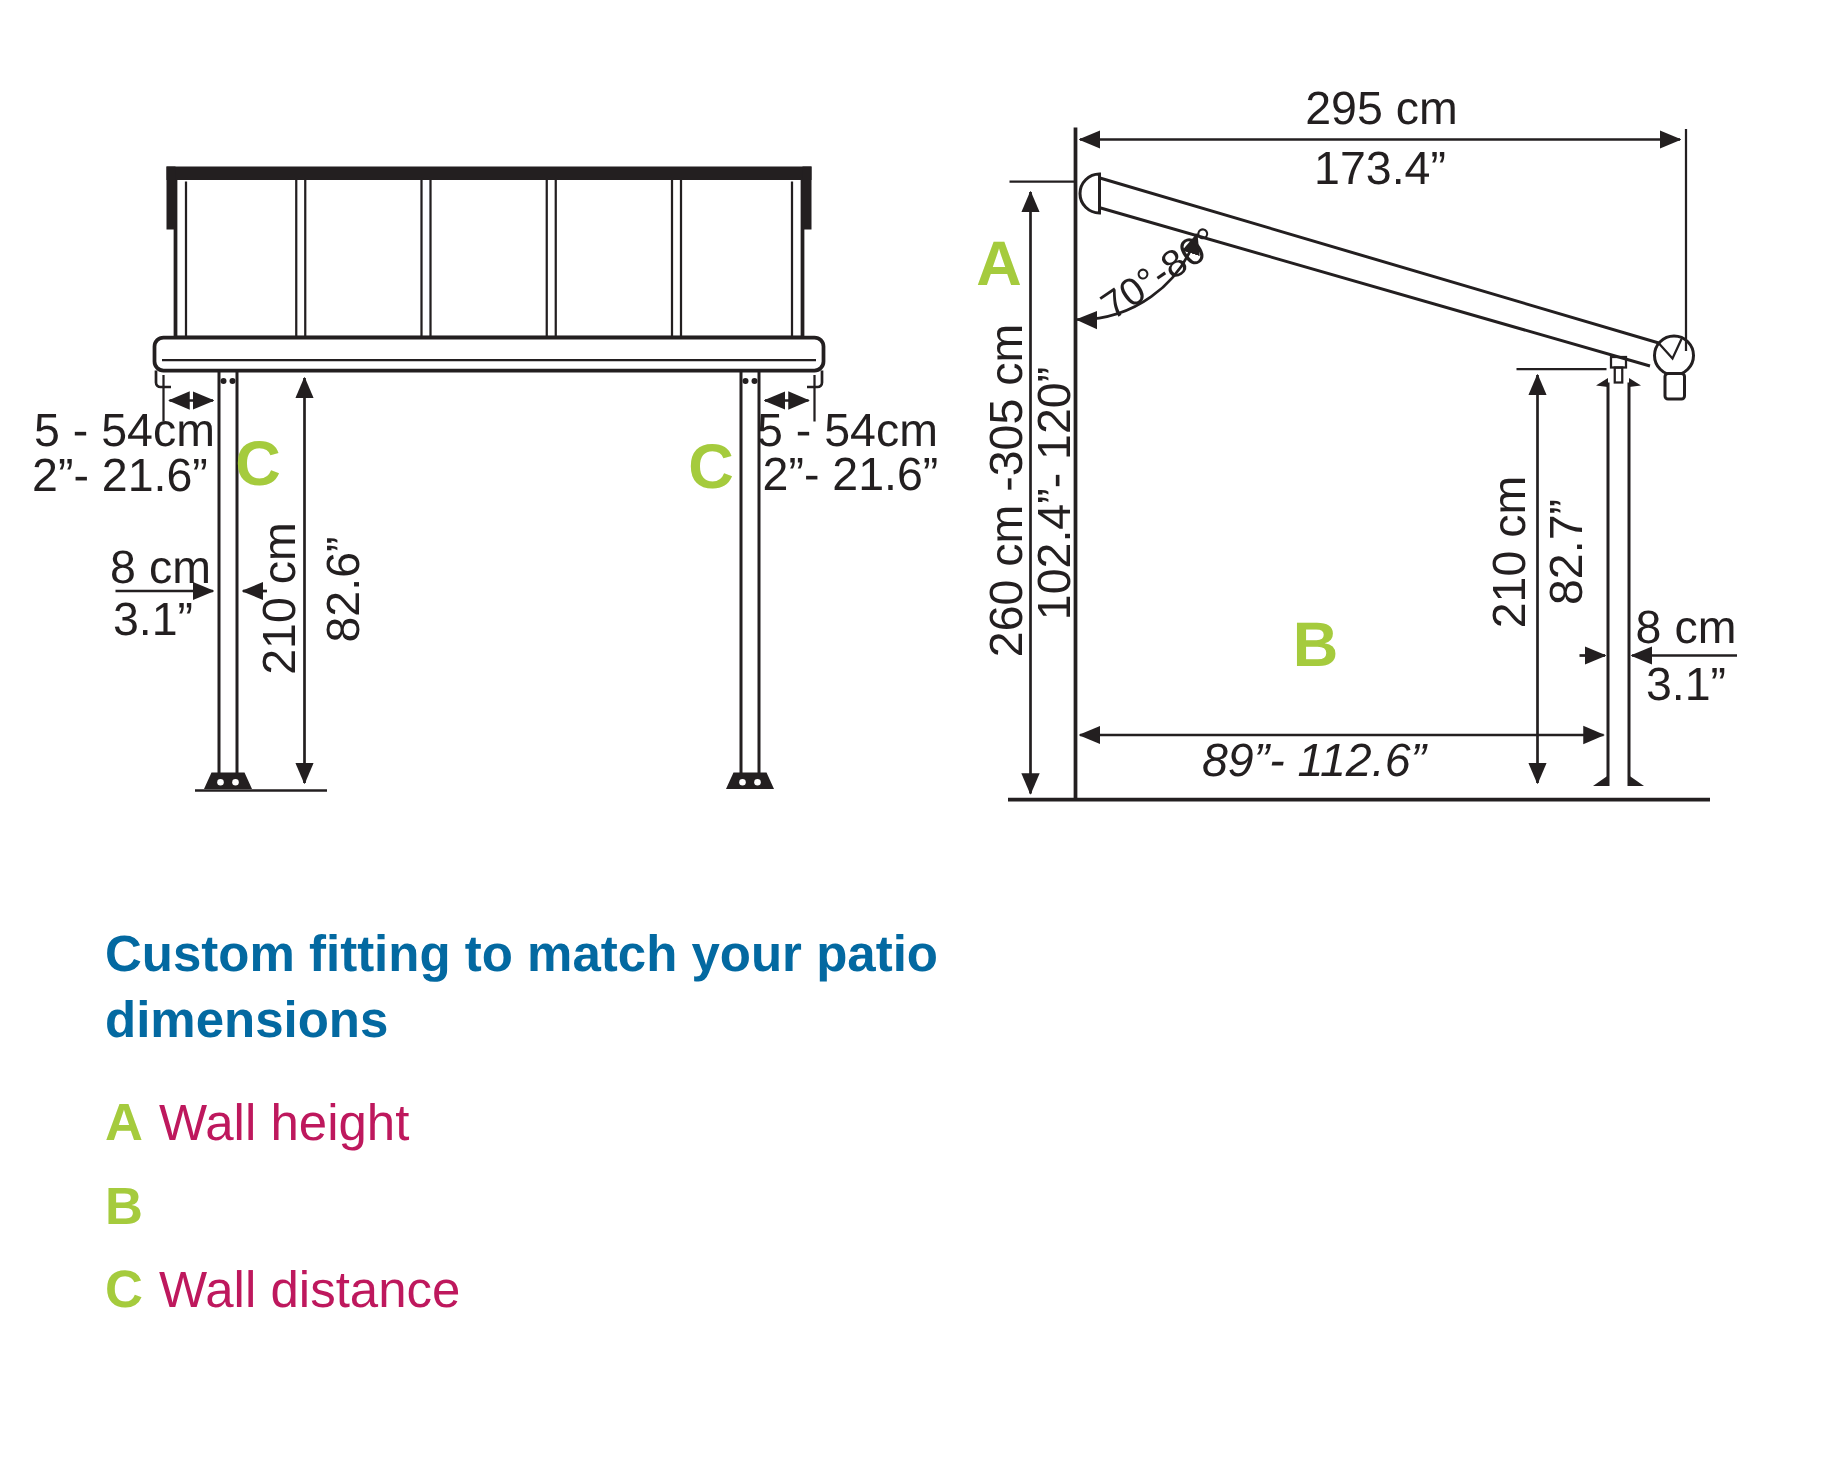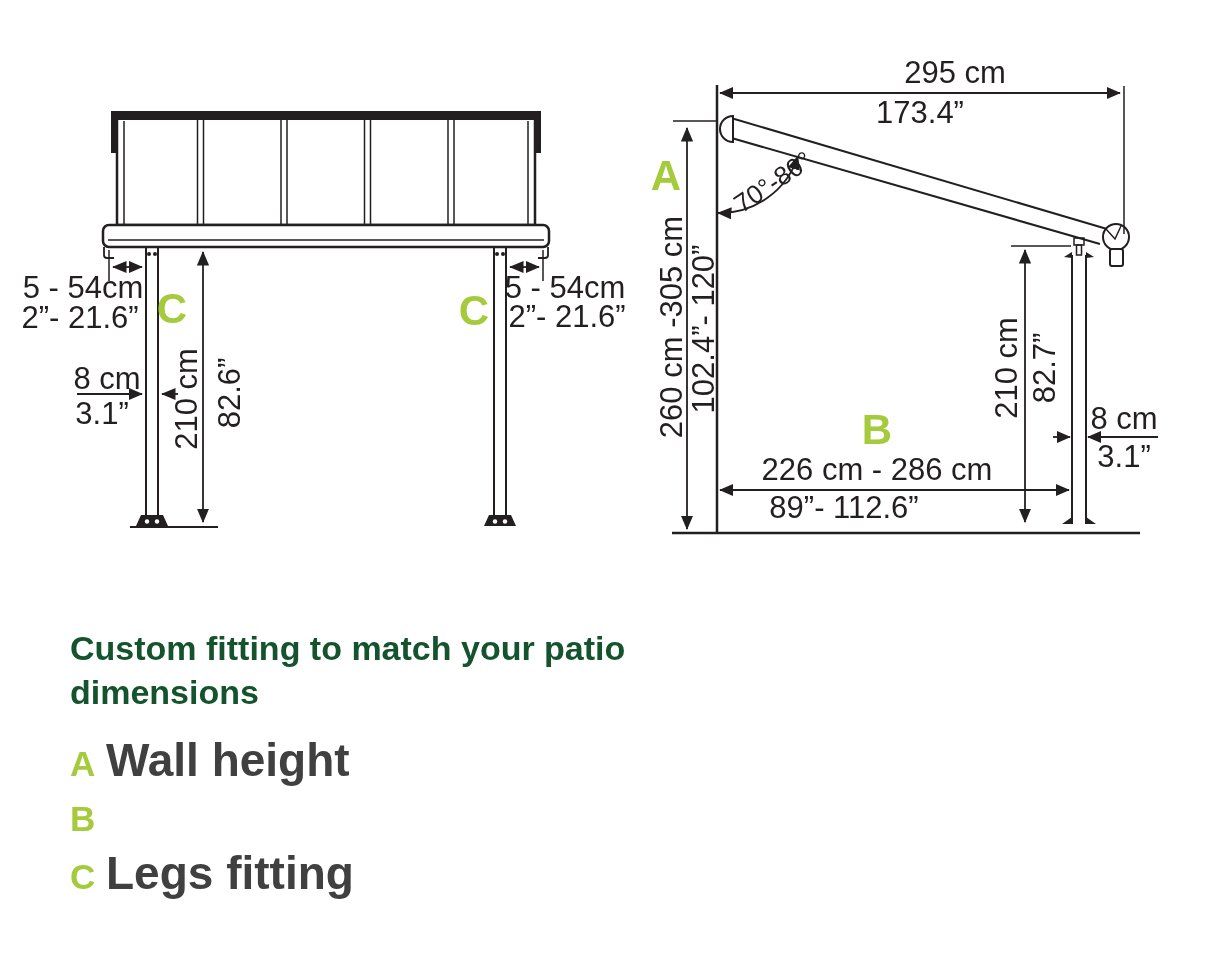--- a/index.html
+++ b/index.html
@@ -12,27 +12,27 @@
     position:absolute;transform:translate(-50%,-50%);
     font-size:31px;line-height:1;white-space:nowrap;color:#231f20;
   }
   .rot{transform:translate(-50%,-50%) rotate(-90deg);}
   .angle{font-size:26px;transform:translate(-50%,-50%) rotate(-34deg);}
   .big-letter{
     font-size:42px;font-weight:bold;color:#a5cb3d;
   }
   .caption{position:absolute;left:70px;top:614px;width:680px;}
   .caption h1{
-    margin:12px 0 26px 0;font-size:34px;line-height:44px;font-weight:bold;color:#14532d;
+    margin:0 0 26px 0;font-size:34px;line-height:44px;font-weight:bold;color:#0369a1;
   }
   .legend-row{display:flex;align-items:baseline;margin-bottom:14px;}
   .legend-key{
     width:36px;flex:0 0 36px;font-size:35px;line-height:41px;font-weight:bold;color:#a5cb3d;
   }
-  .legend-label{font-size:46px;line-height:41px;font-weight:bold;color:#404040;}
+  .legend-label{font-size:34px;line-height:41px;font-weight:normal;color:#be185d;}
 </style>
 </head>
 <body>
 
 <div id="stage">
 
   <svg id="lineart" width="1214" height="971" viewBox="0 0 1214 971">
     <defs>
       <marker id="ae" markerWidth="8" markerHeight="8" refX="7.5" refY="4" orient="auto">
         <path d="M0,0.6 L8,4 L0,7.4 Z" fill="#231f20"></path>
@@ -149,42 +149,41 @@
   <div class="lbl" style="left:80px;top:317px;">2”- 21.6”</div>
   <div class="lbl" style="left:565px;top:287px;">5 - 54cm</div>
   <div class="lbl" style="left:567px;top:316px;">2”- 21.6”</div>
   <div class="lbl big-letter" style="left:172px;top:309px;">C</div>
   <div class="lbl big-letter" style="left:474px;top:311px;">C</div>
   <div class="lbl" style="left:107px;top:378px;">8 cm</div>
   <div class="lbl" style="left:102px;top:413px;">3.1”</div>
   <div class="lbl rot" style="left:186px;top:399px;">210 cm</div>
   <div class="lbl rot" style="left:229px;top:393px;">82.6”</div>
 
-  <div class="lbl" style="left:955px;top:72px;">295 cm</div>
+  <div class="lbl" style="left:921px;top:72px;">295 cm</div>
   <div class="lbl" style="left:920px;top:112px;">173.4”</div>
   <div class="lbl big-letter" style="left:666px;top:176px;">A</div>
   <div class="lbl angle" style="left:773px;top:182px;">70°-80°</div>
   <div class="lbl rot" style="left:671px;top:327px;">260 cm -305 cm</div>
   <div class="lbl rot" style="left:703px;top:329px;">102.4”- 120”</div>
   <div class="lbl rot" style="left:1006px;top:368px;">210 cm</div>
   <div class="lbl rot" style="left:1044px;top:368px;">82.7”</div>
   <div class="lbl" style="left:1124px;top:418px;">8 cm</div>
   <div class="lbl" style="left:1124px;top:456px;">3.1”</div>
   <div class="lbl big-letter" style="left:877px;top:430px;">B</div>
-  <div class="lbl" style="left:877px;top:469px;">226 cm - 286 cm</div>
-  <div class="lbl" style="left:844px;top:507px;">89”- 112.6”</div>
+  <div class="lbl" style="left:876px;top:507px;font-style:italic;">89”- 112.6”</div>
 
   <div class="caption">
     <h1>Custom fitting to match your patio dimensions</h1>
     <div class="legend-row">
       <span class="legend-key">A</span>
       <span class="legend-label">Wall height</span>
     </div>
     <div class="legend-row">
       <span class="legend-key">B</span>
     </div>
     <div class="legend-row">
       <span class="legend-key">C</span>
-      <span class="legend-label">Legs fitting</span>
+      <span class="legend-label">Wall distance</span>
     </div>
   </div>
 
 </div>
 
 </body></html>

